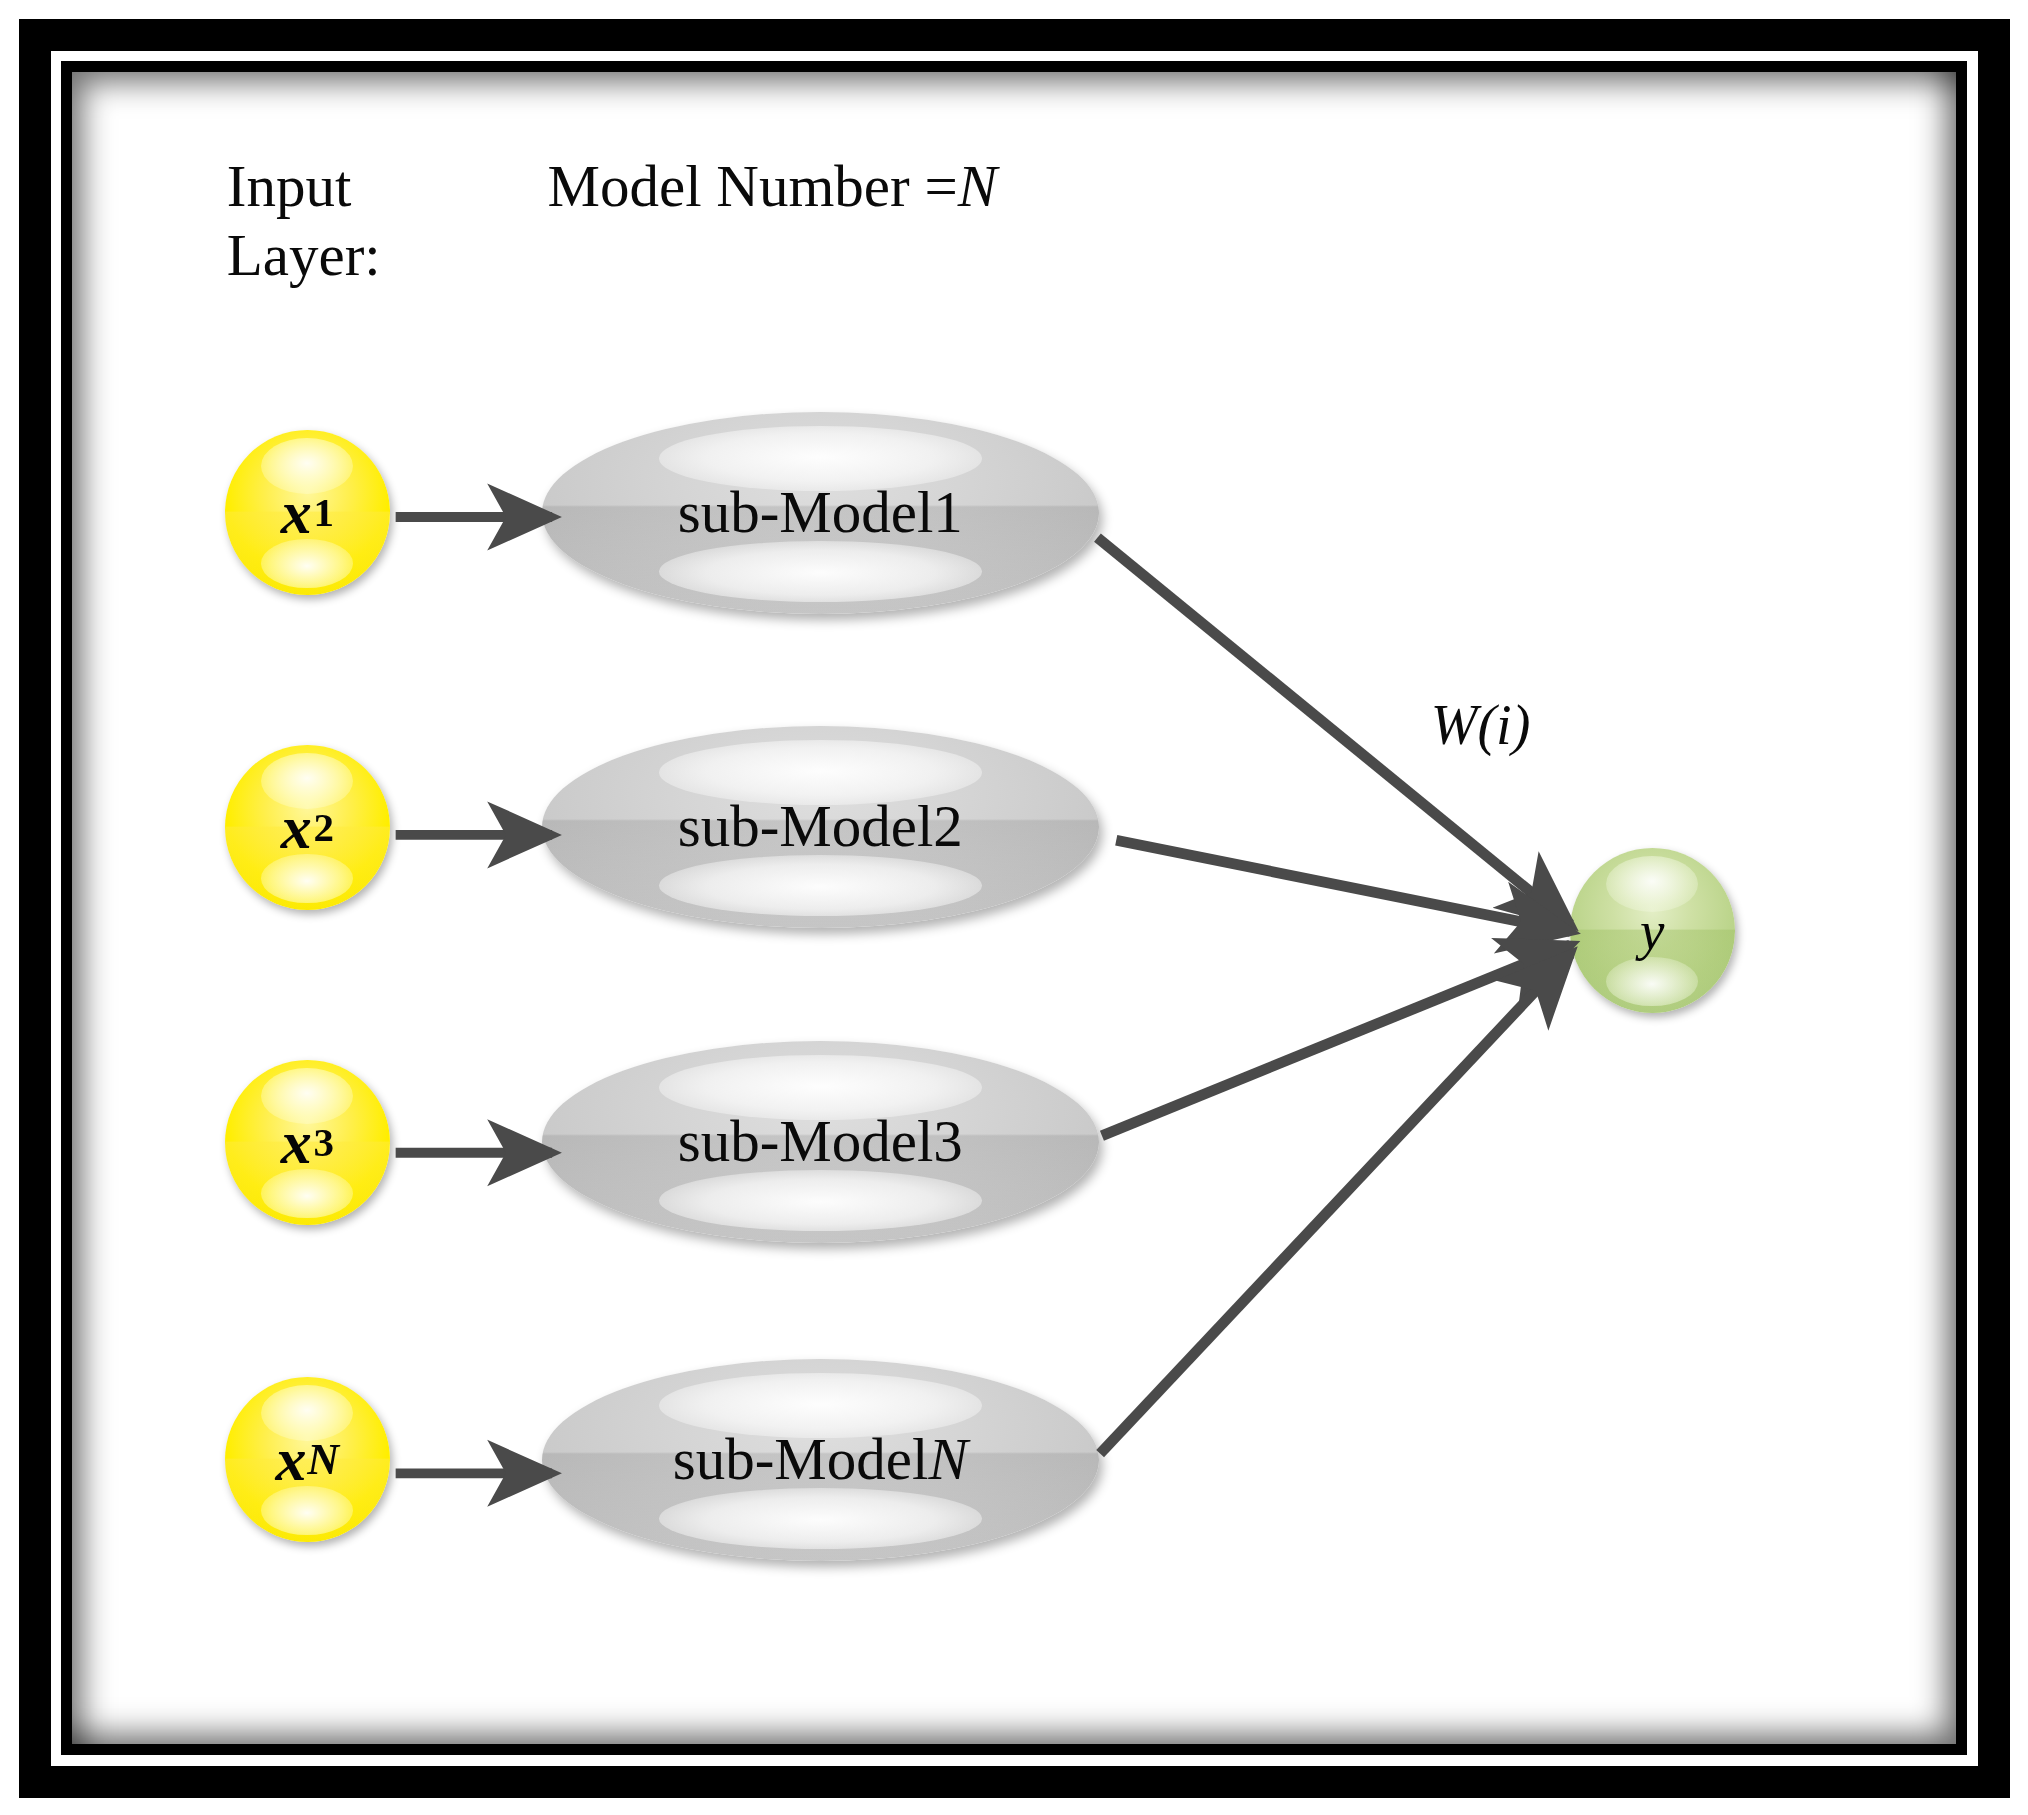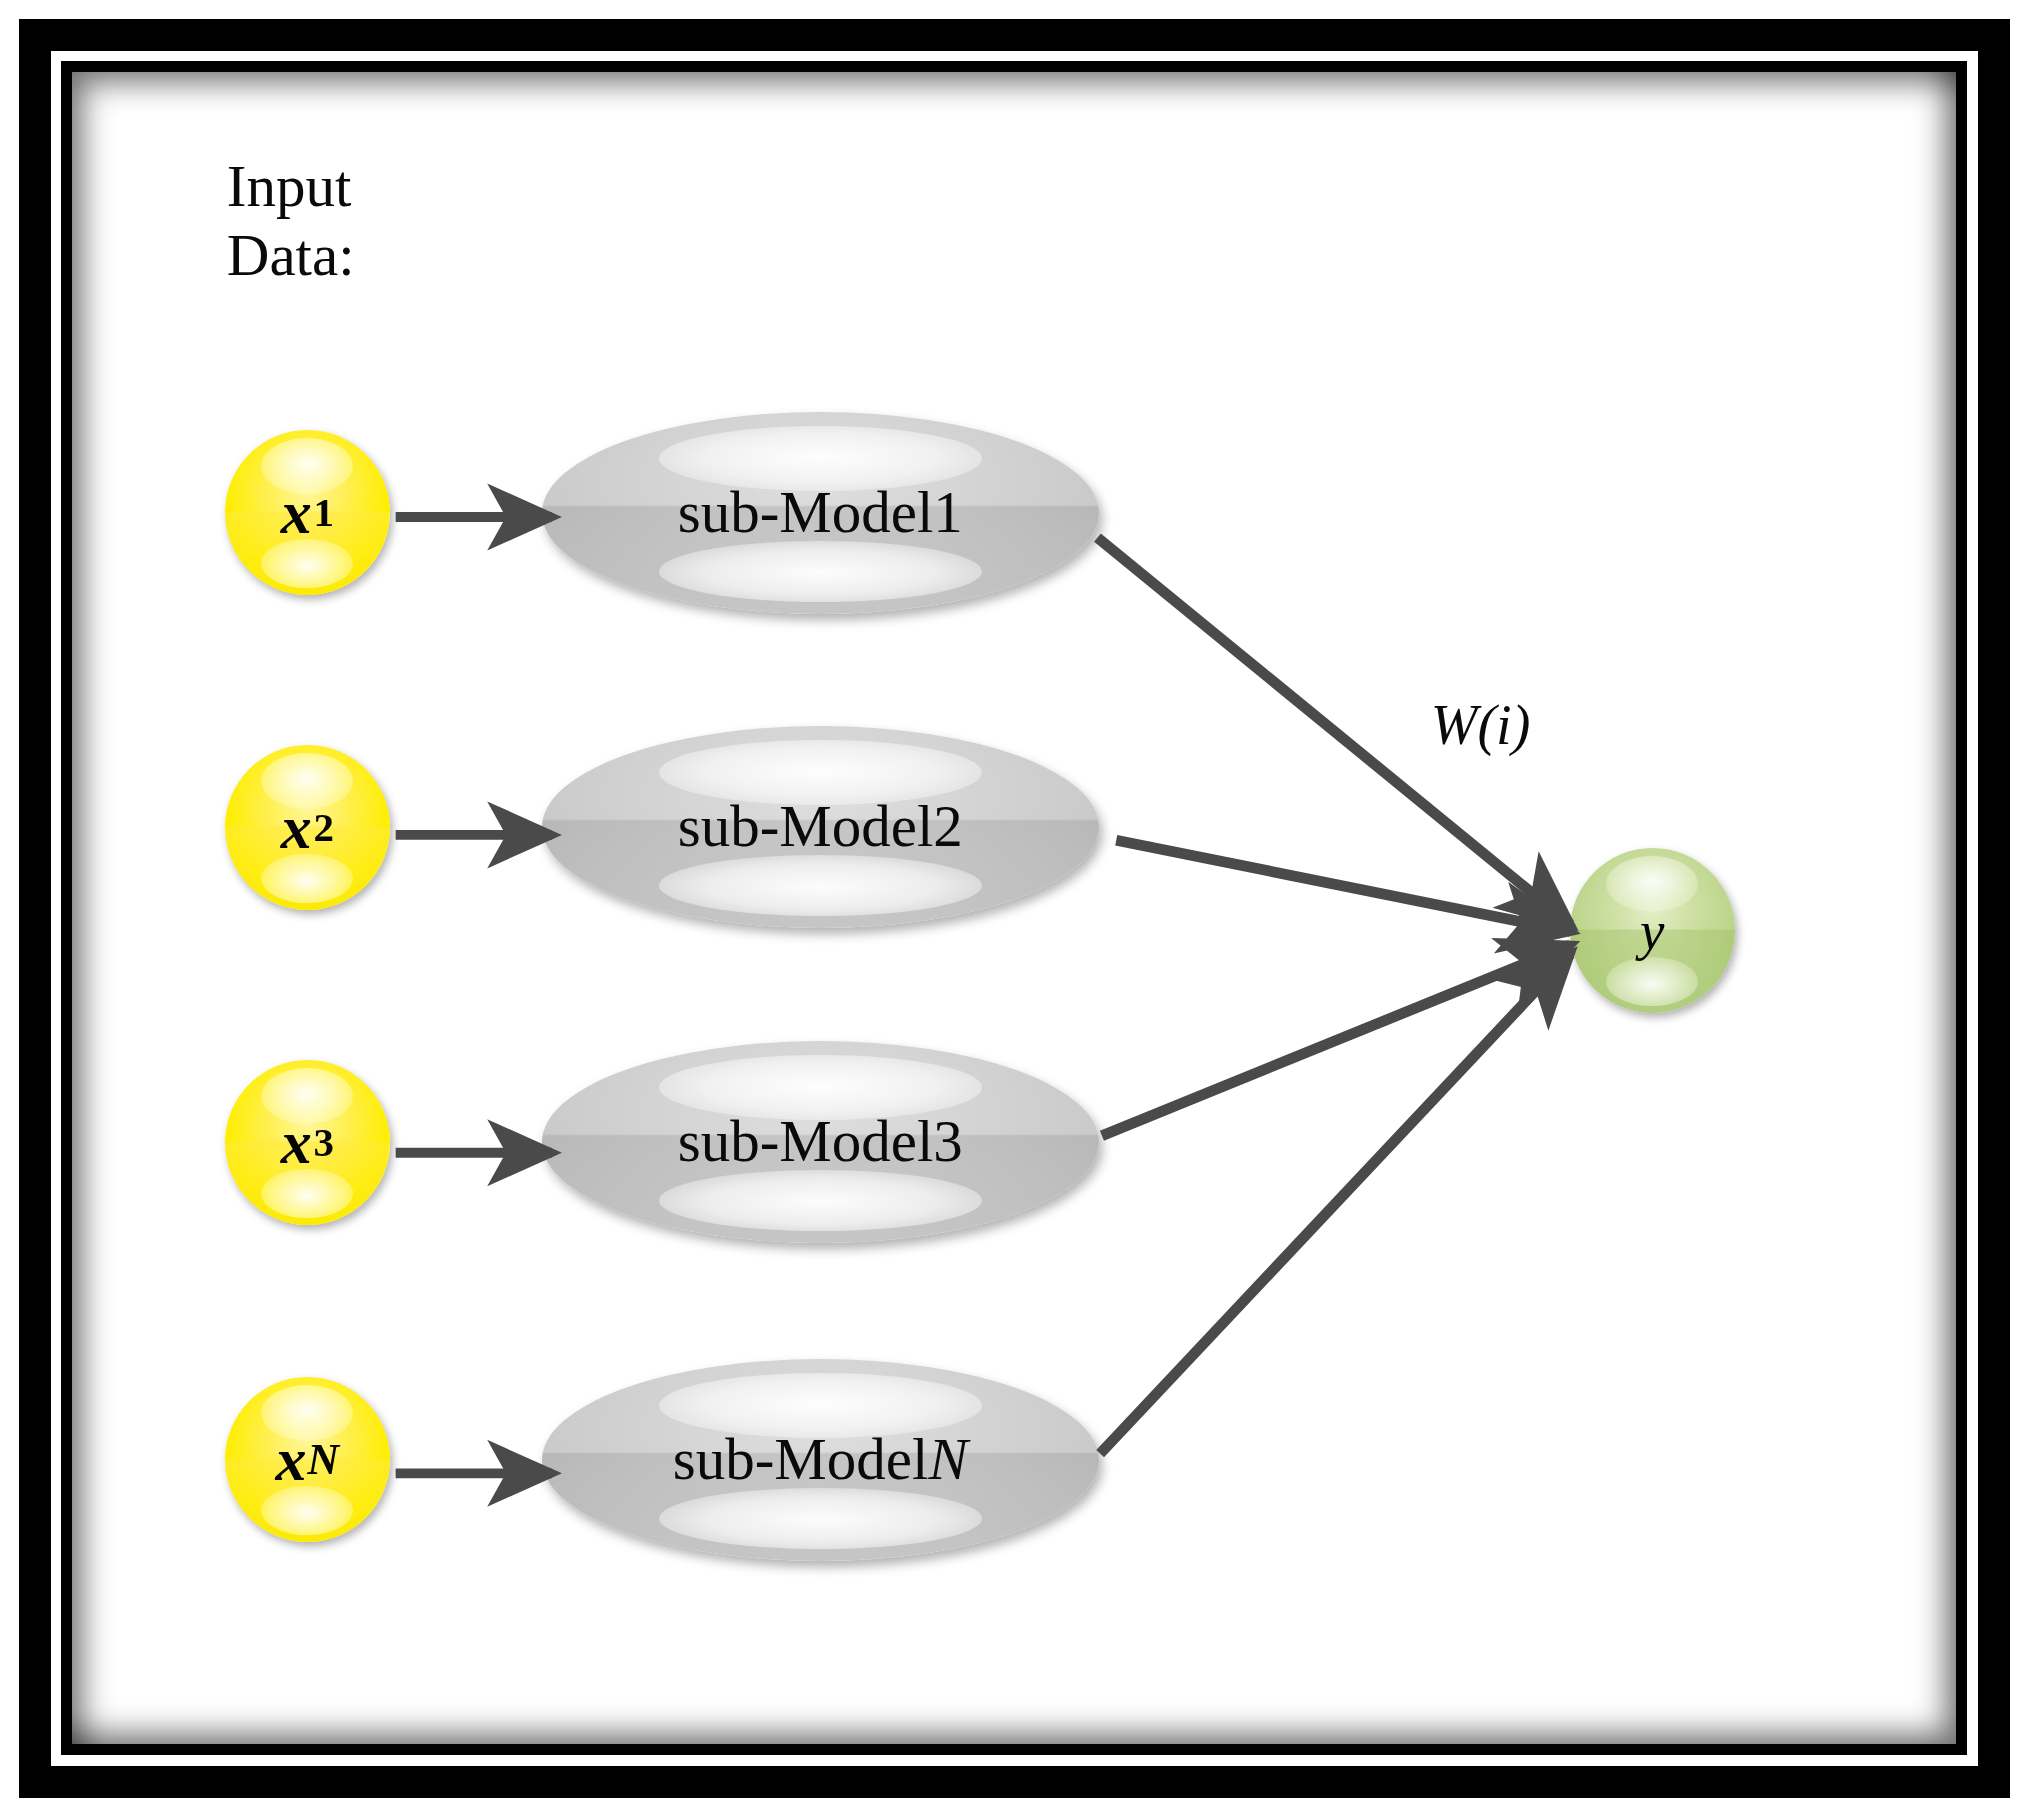--- a/index.html
+++ b/index.html
@@ -232,24 +232,25 @@
 </head>
 <body>
 
 <div id="frame-outer">
   <div id="frame-gap">
     <div id="frame-inner">
       <div id="canvas">
 
         <div class="heading" id="label-input-data">
           <span class="line">Input</span>
-          <span class="line">Data:</span>
+          <span class="line">Layer:</span>
         </div>
 
         <div class="heading" id="label-hidden-layer">
+          <span class="line" id="hl-line2"><span>Model Number =</span><span class="ital">N</span></span>
         </div>
 
         <svg id="edges" viewBox="0 0 2108 1868" preserveAspectRatio="none">
           <defs>
             <marker id="ah" markerWidth="8" markerHeight="8" refX="6.6" refY="4" orient="auto" markerUnits="strokeWidth">
               <path d="M0,0.6 L7.6,4 L0,7.4 L1.9,4 Z" fill="#4a4a4a"></path>
             </marker>
           </defs>
 
           <g stroke="#4a4a4a" stroke-width="11" fill="none" marker-end="url(#ah)">

